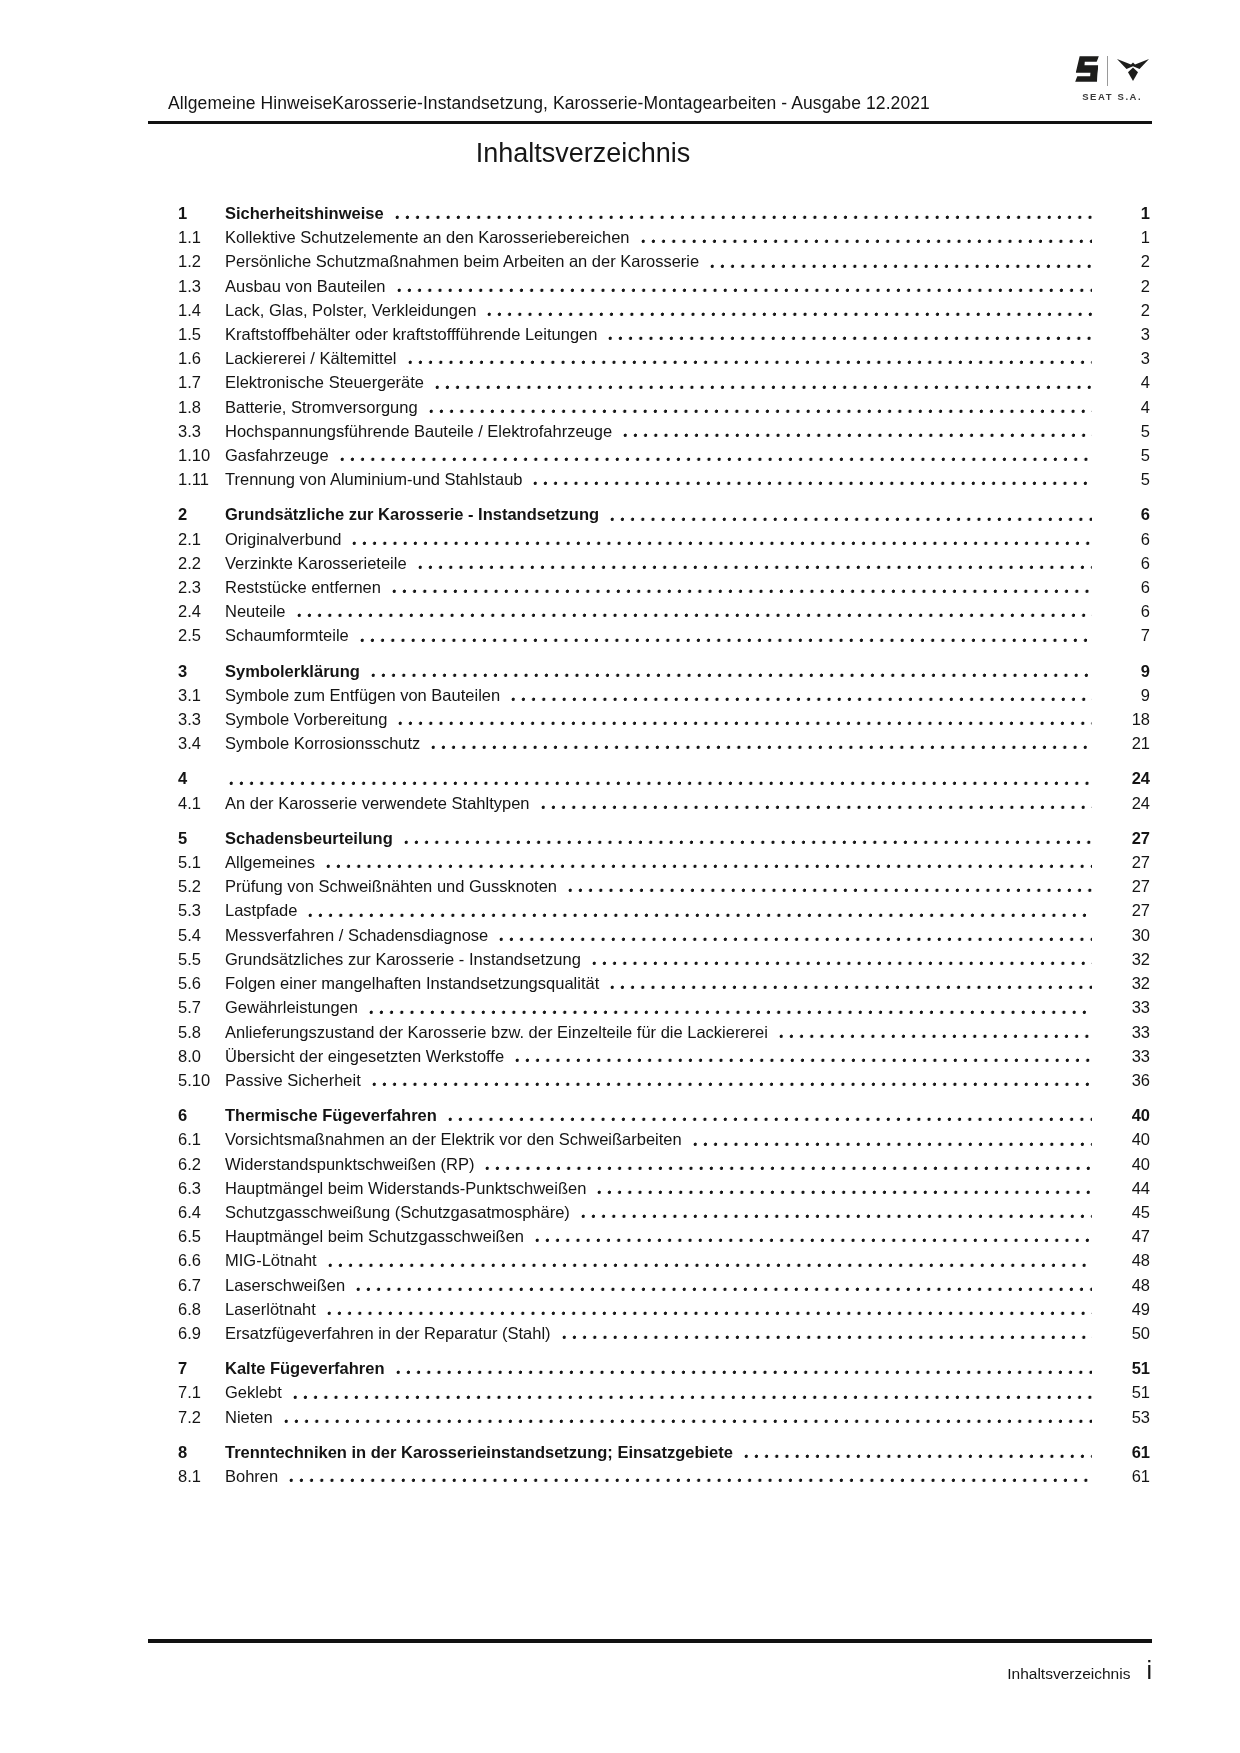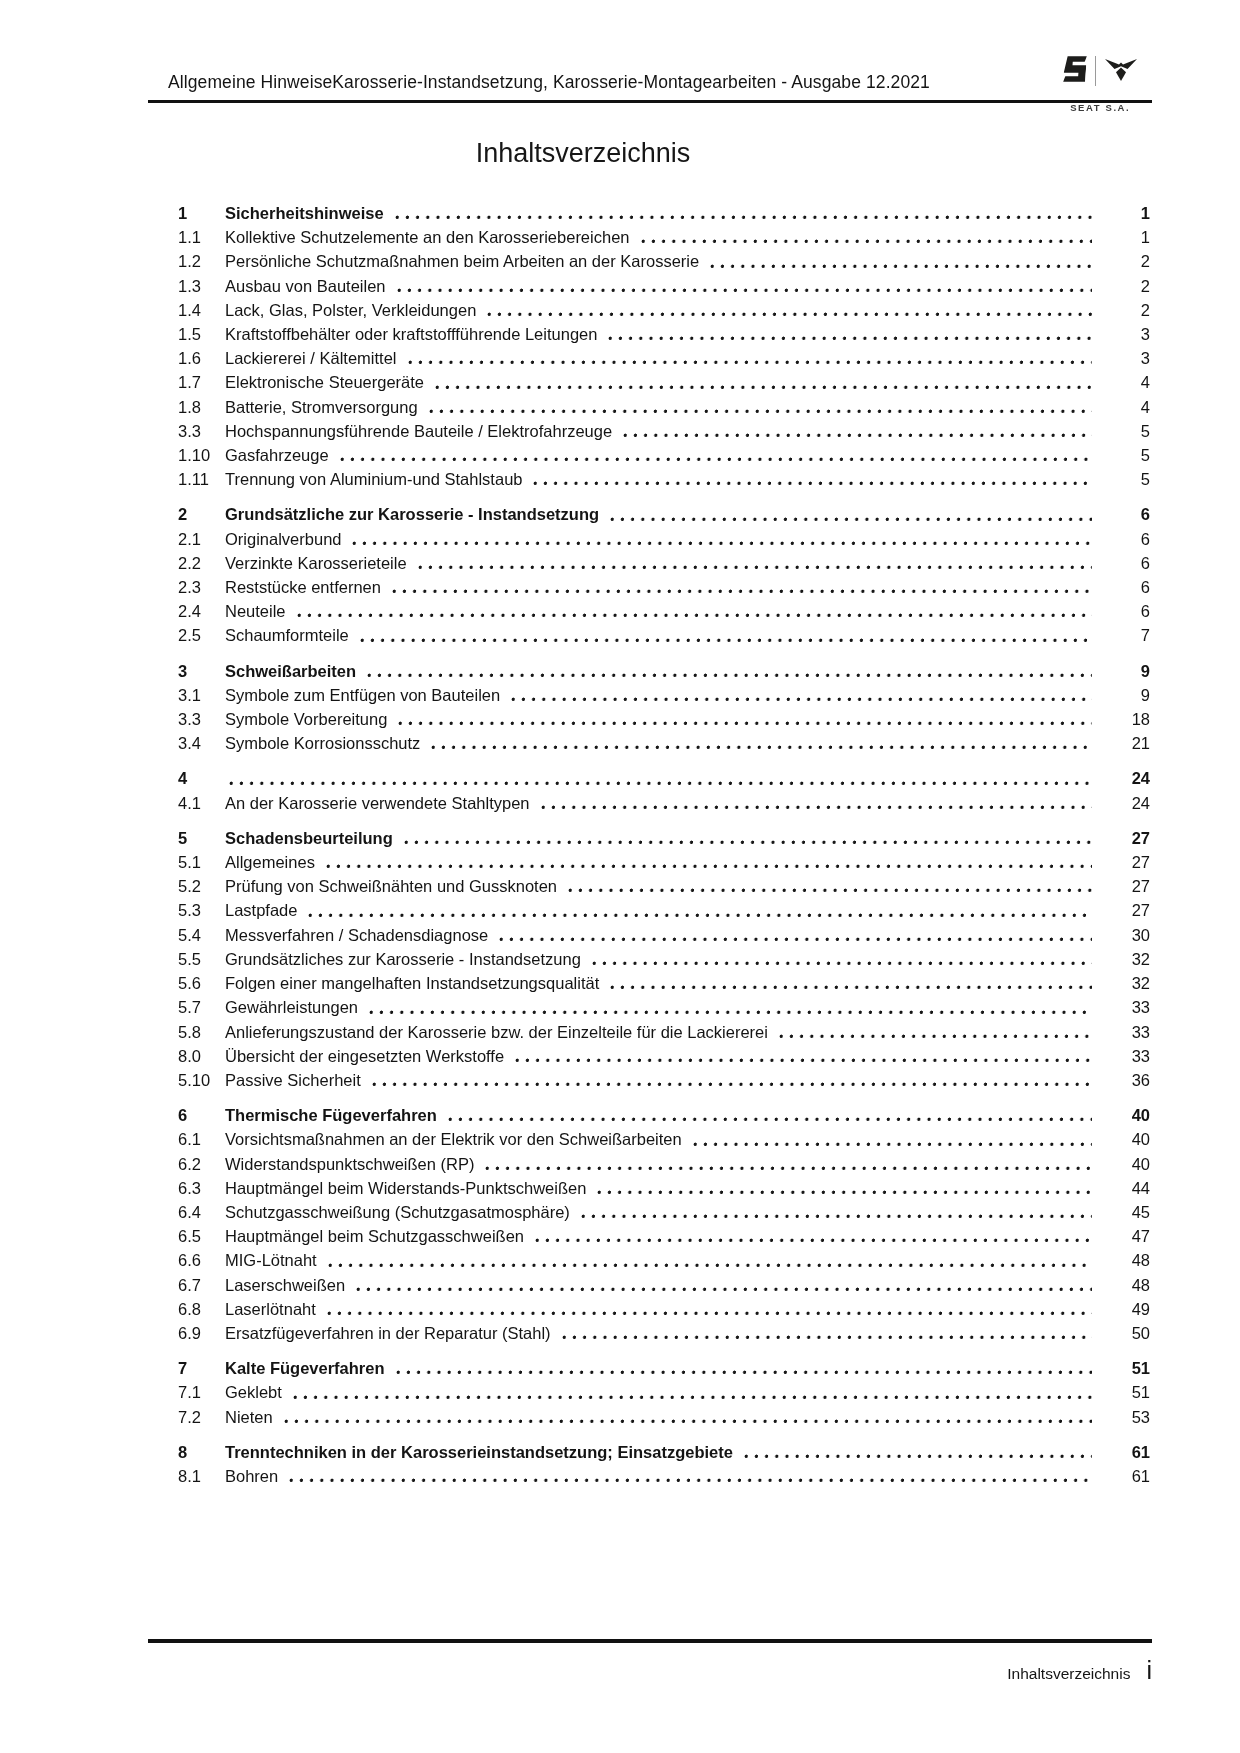--- a/index.html
+++ b/index.html
@@ -12,42 +12,42 @@
     color: #141414;
     overflow: hidden;
   }
 
   
   .header {
     position: absolute;
     left: 148px;
     right: 88px;
     top: 0;
-    height: 103px;
+    height: 124px;
     display: flex;
     align-items: flex-end;
     border-bottom: 3px solid #111;
     box-sizing: border-box;
     padding-bottom: 7px;
   }
   .header-title {
     padding-left: 20px;
     font-size: 17.5px;
     letter-spacing: 0.1px;
     white-space: nowrap;
   }
 
   .logo-block {
     position: absolute;
-    right: 103px;
+    right: 91px;
     top: 56px;
     display: flex;
     flex-direction: column;
     align-items: center;
-    gap: 16px;
+    gap: 5px;
   }
   .logo-icons {
     display: flex;
     align-items: center;
     gap: 9px;
   }
   .logo-divider {
     width: 1.5px;
     height: 30px;
     background: #9a9a9a;
@@ -265,21 +265,21 @@
       <span class="toc-page">6</span>
     </div>
       <div class="toc-row">
       <span class="toc-num">2.5</span>
       <span class="toc-title">Schaumformteile</span>
       <span class="dot-leader"></span>
       <span class="toc-page">7</span>
     </div>
       <div class="toc-row lvl1 gap">
       <span class="toc-num">3</span>
-      <span class="toc-title">Schweißarbeiten</span>
+      <span class="toc-title">Symbolerklärung</span>
       <span class="dot-leader"></span>
       <span class="toc-page">9</span>
     </div>
       <div class="toc-row">
       <span class="toc-num">3.1</span>
       <span class="toc-title">Symbole zum Entfügen von Bauteilen</span>
       <span class="dot-leader"></span>
       <span class="toc-page">9</span>
     </div>
       <div class="toc-row">

